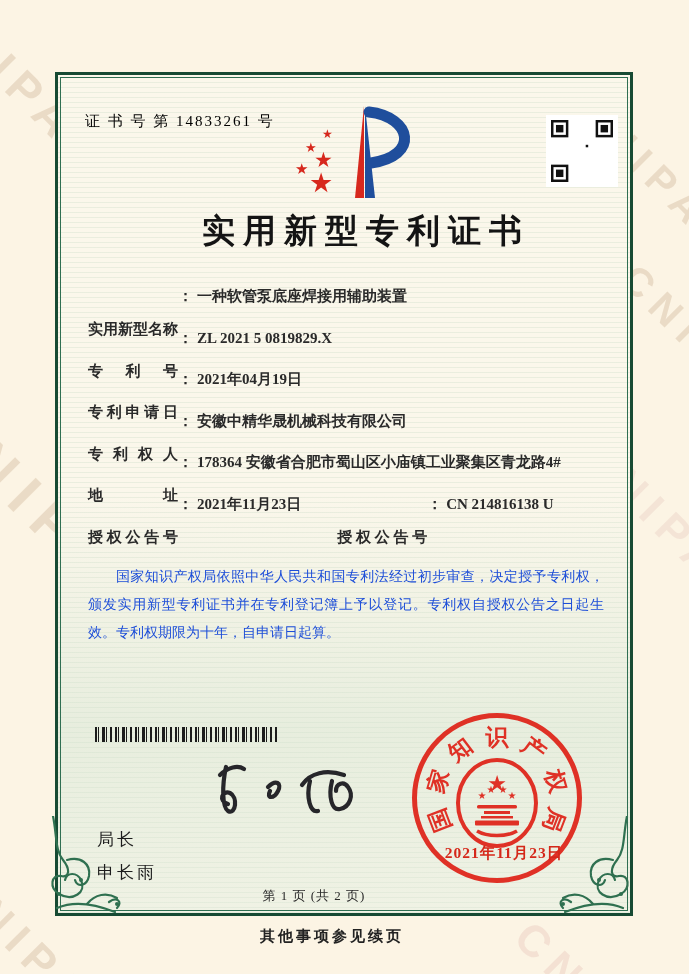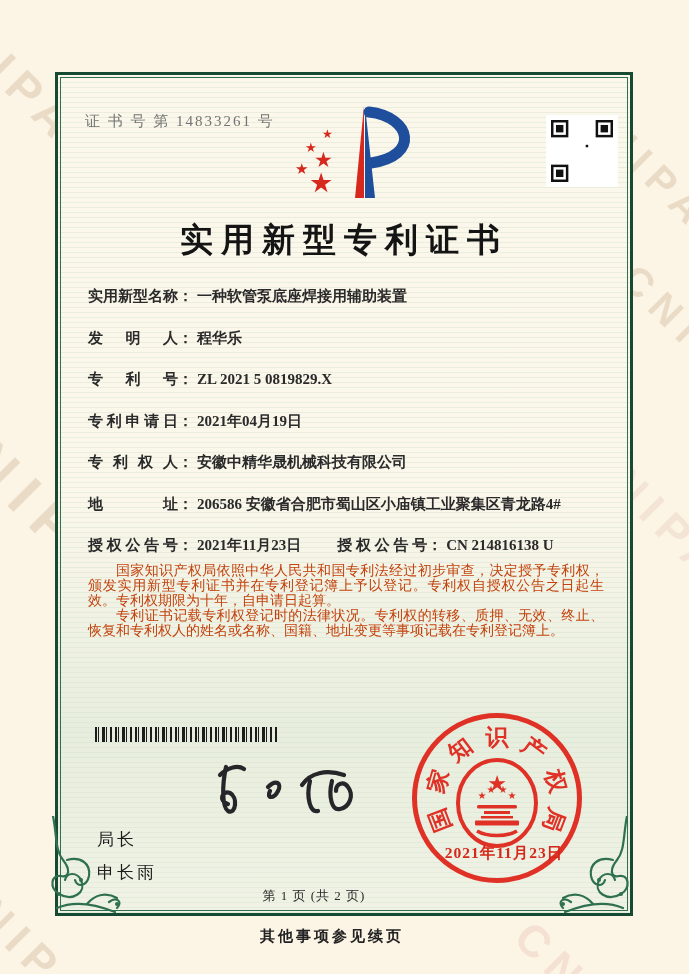--- a/index.html
+++ b/index.html
@@ -28,38 +28,38 @@
   .frame{
     position:absolute;left:55px;top:72px;width:578px;height:844px;
     border:3px solid #174a33;box-sizing:border-box;
     background:
       linear-gradient(180deg,rgba(235,242,232,0) 50%,rgba(208,226,206,0.45) 78%,rgba(219,233,216,0.35) 100%),
       repeating-linear-gradient(0deg,rgba(150,190,160,0.17) 0 1px,rgba(255,255,255,0) 1px 5px),
       #fbf7eb;
   }
   .frame-inner{position:absolute;inset:2px;border:1px solid #2f6e52;pointer-events:none;}
   
-  .cert-no{position:absolute;left:85px;top:112px;font-size:15px;letter-spacing:2px;color:#737373;}
+  .cert-no{position:absolute;left:85px;top:112px;font-size:15px;letter-spacing:2px;color:#000000;}
   .logo{position:absolute;left:336px;top:100px;width:90px;height:102px;}
   .logo-star{position:absolute;color:#d7281d;line-height:1;font-family:"DejaVu Sans",sans-serif;}
   .qr{position:absolute;left:546px;top:115px;width:72px;height:72px;background:#fff;padding:0;box-sizing:border-box;}
   .qr svg{position:absolute;left:5px;top:5px;width:62px;height:62px;}
   .title{
-    position:absolute;left:55px;width:578px;top:218px;text-align:center;
-    font-size:33px;font-weight:700;letter-spacing:8px;color:#141414;
+    position:absolute;left:55px;width:578px;top:209px;text-align:center;
+    font-size:33px;font-weight:700;letter-spacing:8px;color:#141414;padding-left:22px;
   }
   
   .fields{position:absolute;left:88px;top:288px;width:520px;font-size:15px;font-weight:600;color:#2a2a2a;}
   .frow{height:16px;line-height:16px;margin-bottom:25.5px;white-space:nowrap;}
-  .flabel{display:inline-block;width:90px;text-align:justify;text-align-last:justify;vertical-align:top;}
+  .flabel{display:inline-block;width:90px;text-align:justify;text-align-last:justify;vertical-align:top;margin-top:33px;}
   .fcolon{display:inline-block;margin-right:4px;}
   .grant2{display:inline-block;margin-left:36px;}
   
-  .paras{position:absolute;left:88px;top:563px;width:516px;font-size:14px;line-height:15px;
-         text-align:justify;color:#c2410c;font-weight:500;}
+  .paras{position:absolute;left:88px;top:563px;width:516px;font-size:14px;line-height:28px;
+         text-align:justify;color:#1d4ed8;font-weight:500;}
   .paras p{margin:0;text-indent:2em;}
   
   .barcode{position:absolute;left:95px;top:727px;width:182px;height:15px;
     background:repeating-linear-gradient(90deg,#1c1c1c 0 2px,transparent 2px 3px,#1c1c1c 3px 4px,transparent 4px 7px,#1c1c1c 7px 10px,transparent 10px 11px,#1c1c1c 11px 12px,transparent 12px 15px,#1c1c1c 15px 17px,transparent 17px 20px);}
   
   .official{position:absolute;left:97px;top:828px;font-family:"Liberation Sans","DejaVu Sans",sans-serif;
             font-size:17px;color:#1d1d1d;letter-spacing:3px;font-weight:500;}
   .official div{margin-bottom:10px;}
   .sign{position:absolute;left:198px;top:757px;width:170px;height:75px;}
   
@@ -128,42 +128,38 @@
       </svg>
     </div>
 
   <div class="title">实用新型专利证书</div>
 
   <div class="fields">
     <div class="frow">
       <span class="flabel">实用新型名称</span><span class="fcolon">：</span><span>一种软管泵底座焊接用辅助装置</span>
     </div>
     <div class="frow">
-      <span class="flabel">发明人</span><span class="fcolon">：</span><span>程华乐</span>
-    </div>
-    <div class="frow">
       <span class="flabel">专利号</span><span class="fcolon">：</span><span>ZL 2021 5 0819829.X</span>
     </div>
     <div class="frow">
       <span class="flabel">专利申请日</span><span class="fcolon">：</span><span>2021年04月19日</span>
     </div>
     <div class="frow">
       <span class="flabel">专利权人</span><span class="fcolon">：</span><span>安徽中精华晟机械科技有限公司</span>
     </div>
     <div class="frow">
-      <span class="flabel">地址</span><span class="fcolon">：</span><span>206586 安徽省合肥市蜀山区小庙镇工业聚集区青龙路4#</span>
+      <span class="flabel">地址</span><span class="fcolon">：</span><span>178364 安徽省合肥市蜀山区小庙镇工业聚集区青龙路4#</span>
     </div>
     <div class="frow">
       <span class="flabel">授权公告号</span><span class="fcolon">：</span><span>2021年11月23日</span><span class="grant2"><span class="flabel">授权公告号</span><span class="fcolon">：</span><span>CN 214816138 U</span></span>
     </div>
   </div>
 
   <div class="paras">
     <p>国家知识产权局依照中华人民共和国专利法经过初步审查，决定授予专利权，颁发实用新型专利证书并在专利登记簿上予以登记。专利权自授权公告之日起生效。专利权期限为十年，自申请日起算。</p>
-    <p>专利证书记载专利权登记时的法律状况。专利权的转移、质押、无效、终止、恢复和专利权人的姓名或名称、国籍、地址变更等事项记载在专利登记簿上。</p>
   </div>
 
   <div class="barcode"></div>
 
   <div class="official">
     <div>局长</div>
     <div>申长雨</div>
   </div>
 
   <svg class="sign" viewBox="0 0 170 75">

